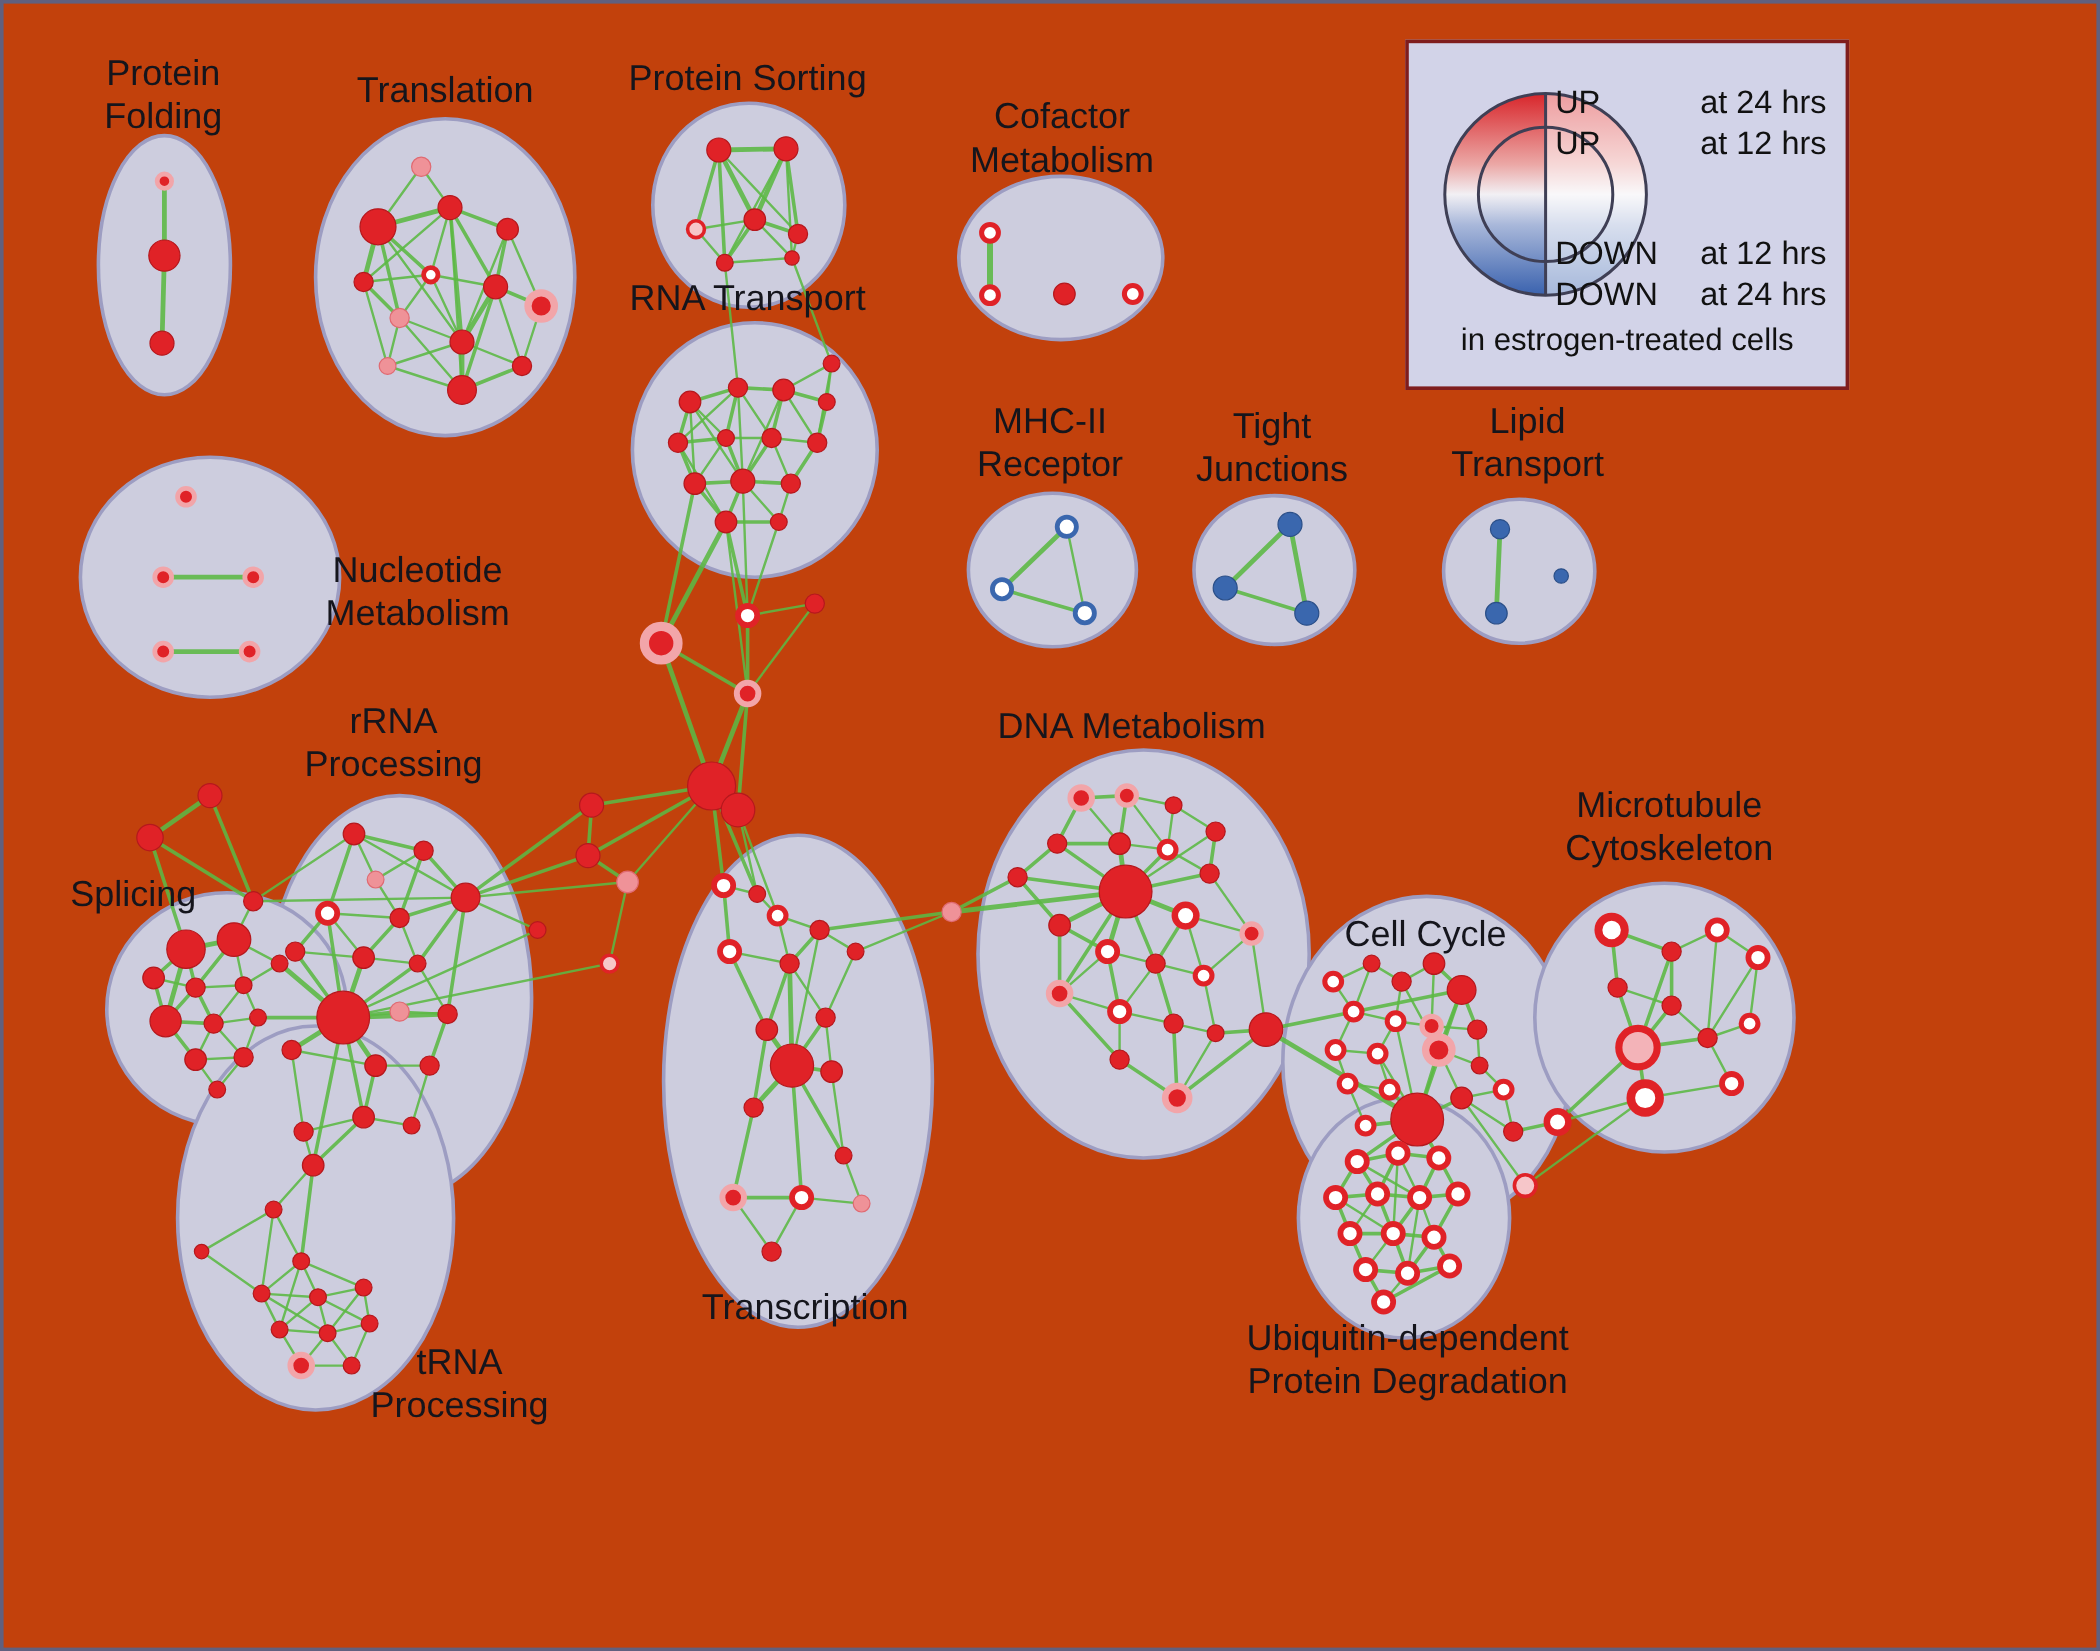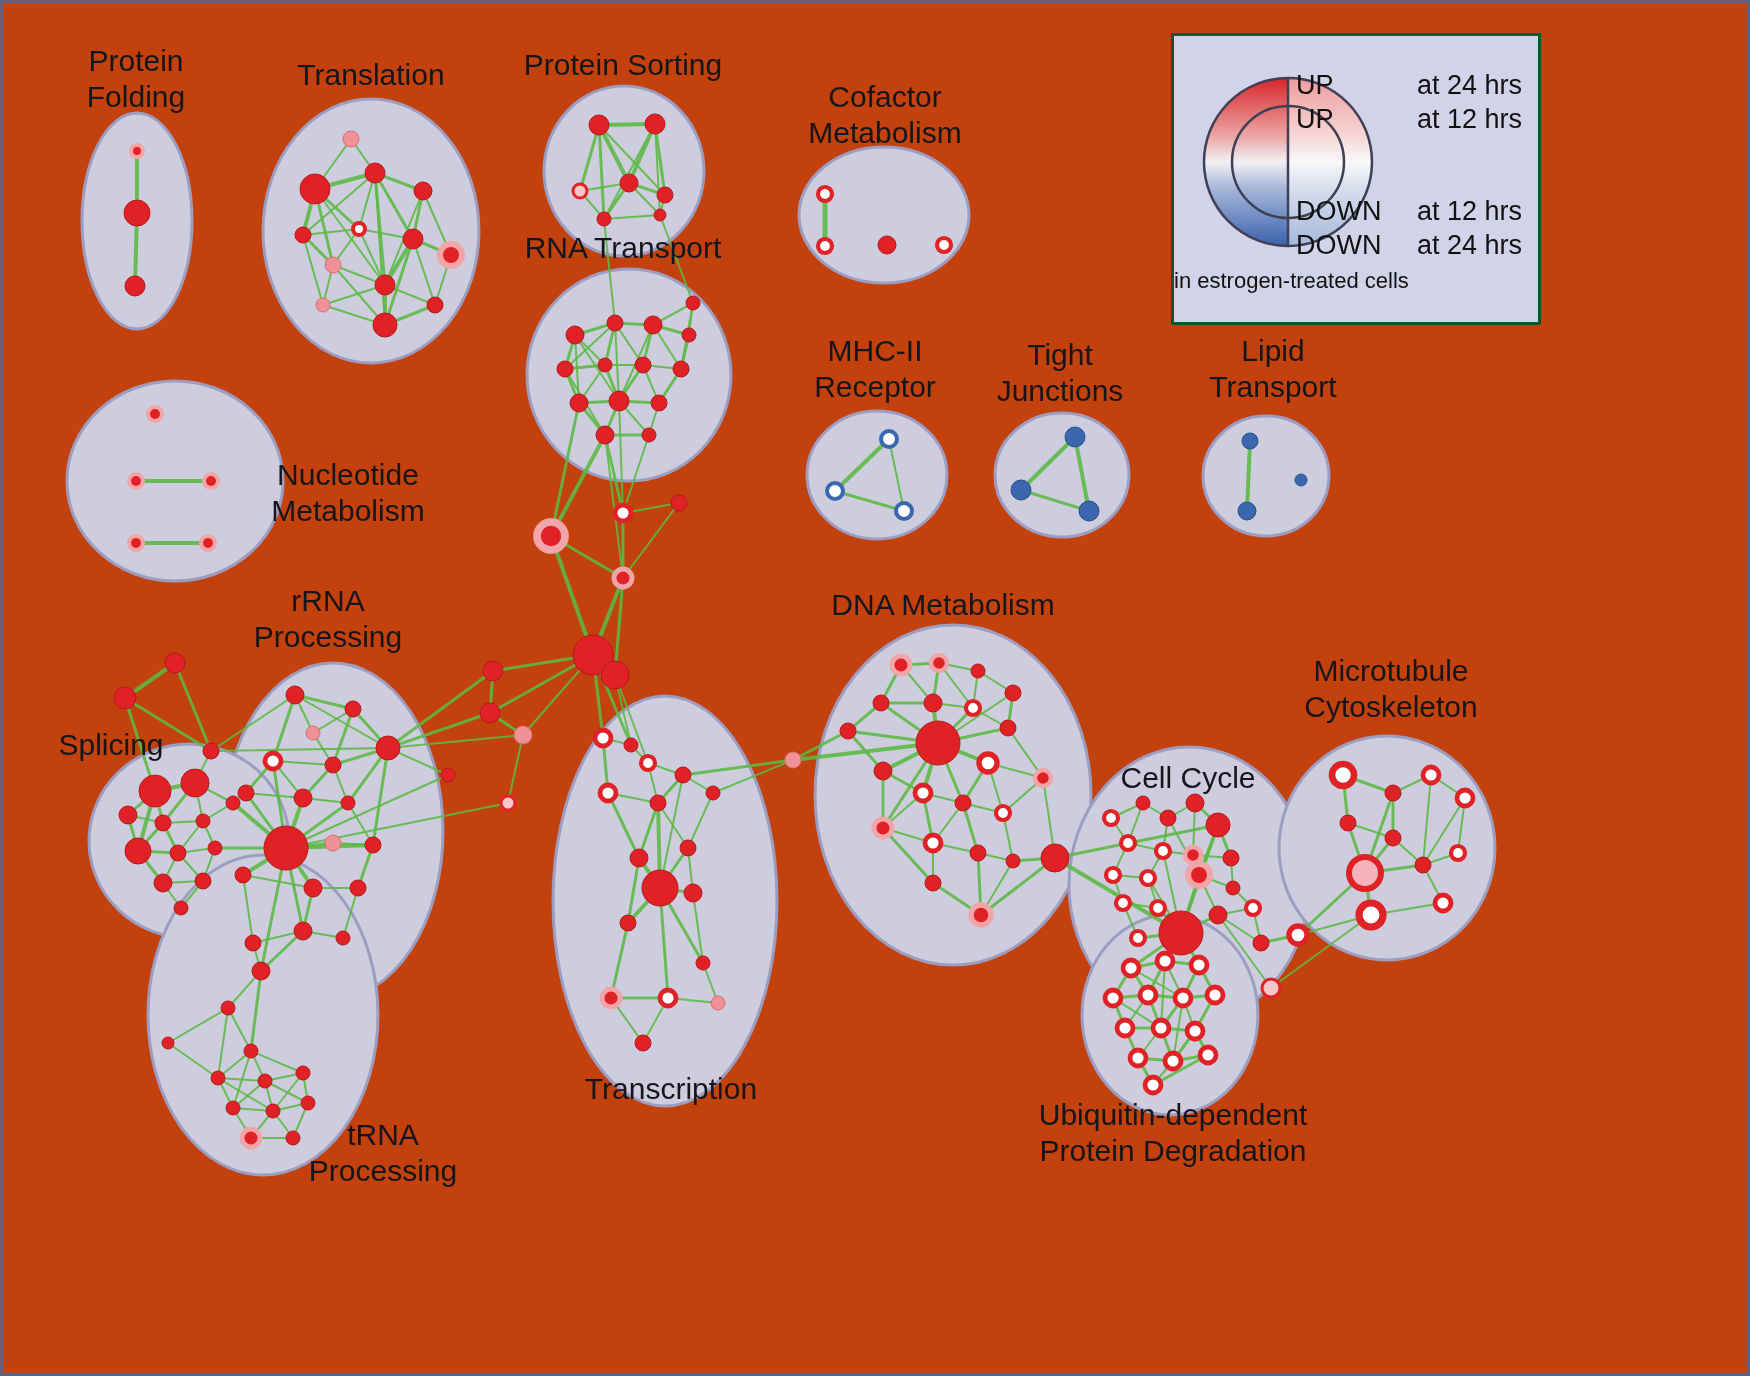--- a/index.html
+++ b/index.html
@@ -1,24 +1,24 @@
 <!DOCTYPE html>
 <html><head>
 <meta charset="utf-8">
 <style>
   html,body{margin:0;padding:0;background:#a9aac6;}
   .figure{position:relative;width:1750px;height:1376px;background:#c2410c;border:3px solid #60607f;box-sizing:border-box;overflow:hidden;font-family:"Liberation Sans",sans-serif;}
   #net{position:absolute;left:0;top:0;}
   .clabel{font-family:"Liberation Sans",sans-serif;font-size:30px;fill:#15151c;font-weight:500;}
-  .legend{position:absolute;left:1168px;top:30px;width:370px;height:292px;background:#d2d3e8;border:3px solid #14532d;box-sizing:border-box;z-index:5;}
+  .legend{position:absolute;left:1168px;top:30px;width:370px;height:292px;background:#d2d3e8;border:3px solid #7f1d1d;box-sizing:border-box;z-index:5;}
   .legend-glyph{position:absolute;left:4px;top:16px;width:220px;height:220px;}
   .lrow{position:absolute;font-size:27px;color:#111;white-space:nowrap;}
   .ldir{left:122px;}
   .ltime{right:16px;text-align:left;margin-left:32px;}
-  .lcap{position:absolute;left:0;width:100%;text-align:left;font-size:22px;color:#111;}
+  .lcap{position:absolute;left:0;width:100%;text-align:center;font-size:26px;color:#111;}
 </style>
 </head>
 <body>
 
 <div class="figure">
   <svg id="net" width="1750" height="1376" viewBox="0 0 1750 1376">
       <ellipse cx="134" cy="218" rx="55" ry="108" fill="#cdcdde" stroke="#9d9dc2" stroke-width="3"></ellipse>
       <ellipse cx="368" cy="228" rx="108" ry="132" fill="#cdcdde" stroke="#9d9dc2" stroke-width="3"></ellipse>
       <ellipse cx="621" cy="168" rx="80" ry="85" fill="#cdcdde" stroke="#9d9dc2" stroke-width="3"></ellipse>
       <ellipse cx="881" cy="212" rx="85" ry="68" fill="#cdcdde" stroke="#9d9dc2" stroke-width="3"></ellipse>

